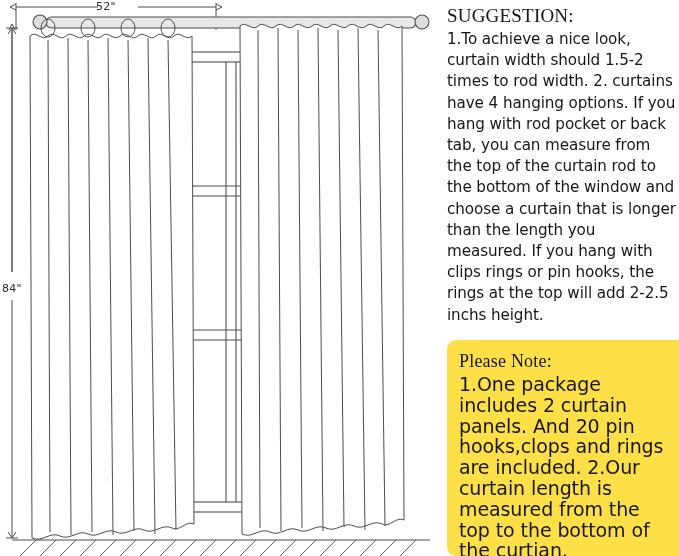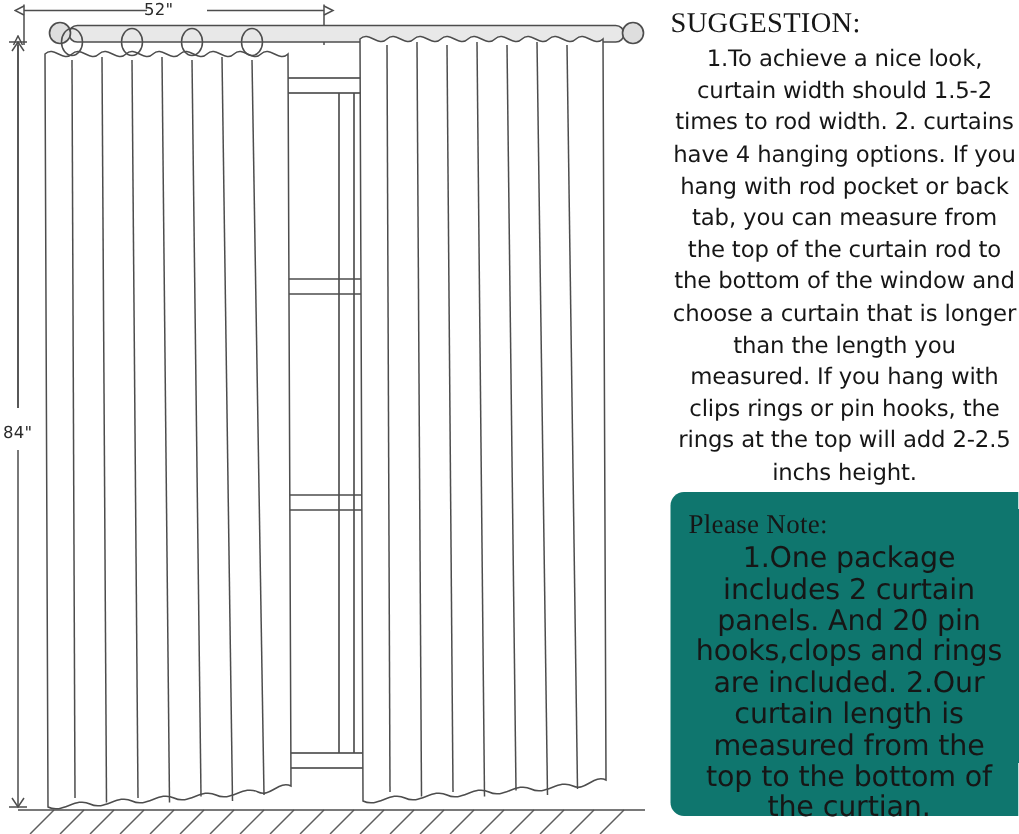--- a/index.html
+++ b/index.html
@@ -72,29 +72,28 @@
     margin: 0 0 1px 0;
     letter-spacing: 0.2px;
   }
   .body-text {
     font-family: "DejaVu Sans", sans-serif;
     font-size: 15.2px;
     line-height: 21.2px;
     color: #161616;
     margin: 0;
     letter-spacing: -0.1px;
-    text-align: center;
   }
   #note-block {
     position: absolute;
     left: 0;
-    top: 328px;
+    top: 340px;
     width: 232px;
     height: 216px;
-    background: #0f766e;
+    background: #fde047;
     border-radius: 9px 0 0 9px;
     box-sizing: border-box;
     padding: 10px 6px 6px 12px;
   }
   #note-block .heading {
     font-size: 18px;
     line-height: 23px;
   }
   #note-block .body-text {
     font-size: 19px;

